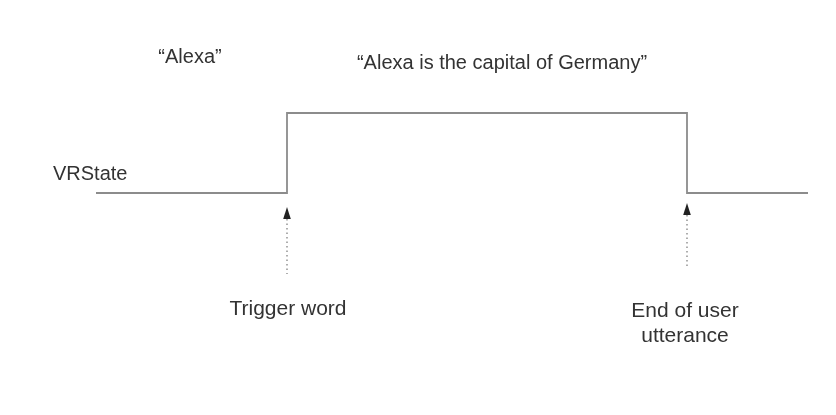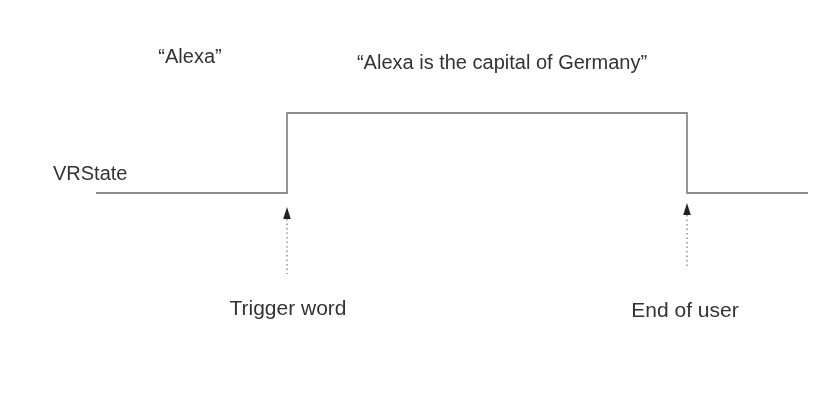--- a/index.html
+++ b/index.html
@@ -68,15 +68,16 @@
       <polygon points="687,203 683.2,215 690.8,215" fill="#222222"></polygon>
     </g>
   </svg>
 
   <div class="abs annotation" style="left:208px; top:295px; width:160px;">
     <span>Trigger word</span>
   </div>
 
   <div class="abs annotation" style="left:605px; top:297px; width:160px;">
     <span>End of user</span>
+    <span>utterance</span>
   </div>
 
 </div>
 
 </body></html>

